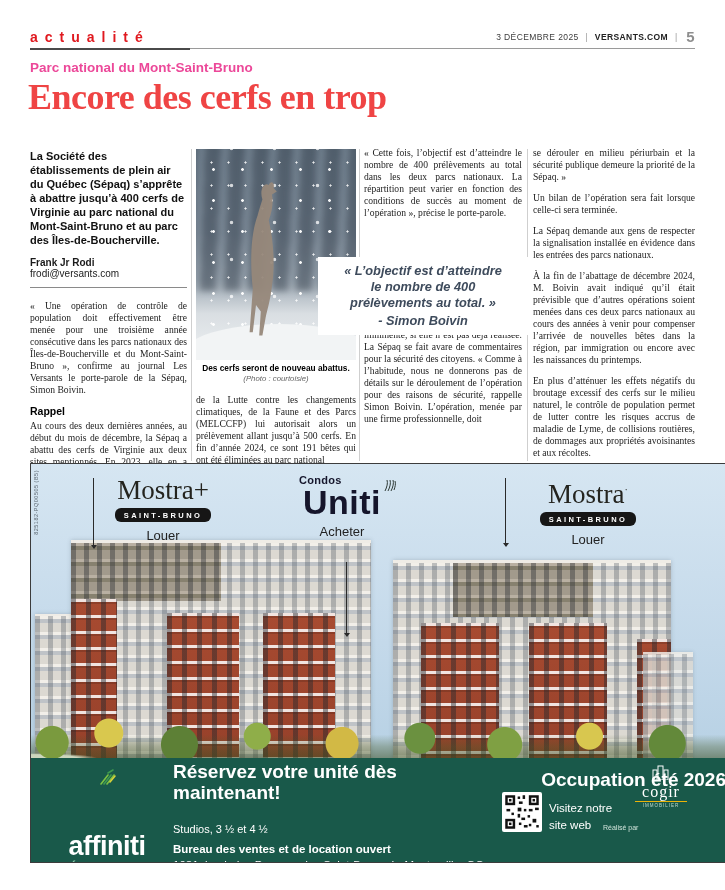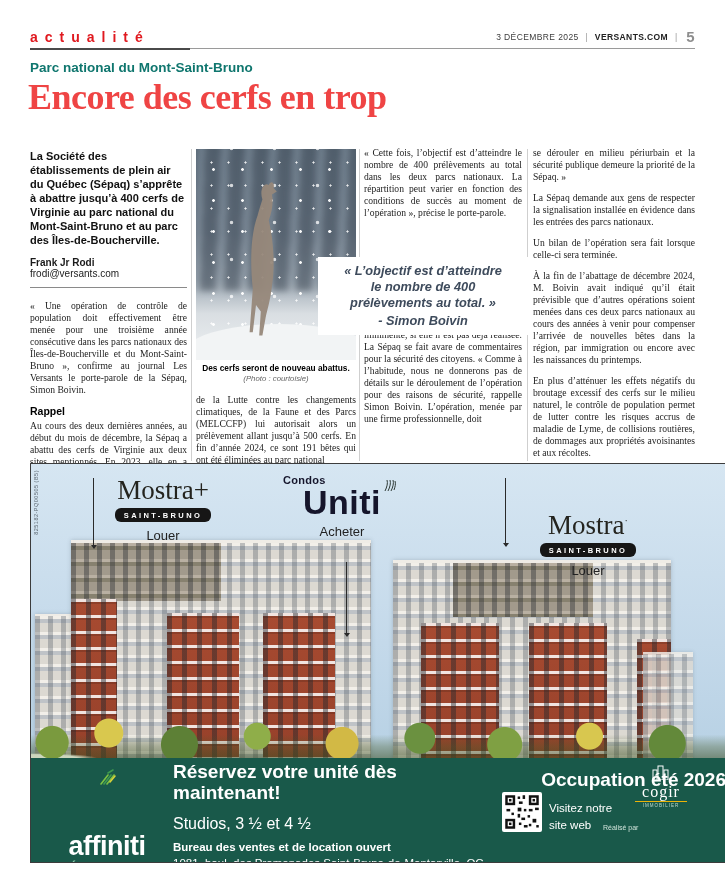--- a/index.html
+++ b/index.html
@@ -9,21 +9,21 @@
   
   .masthead{position:absolute;left:30px;top:28px;width:665px;height:20px;border-bottom:1px solid #9a9a9a;}
   .section-label{position:absolute;left:0;bottom:3px;color:#e0191f;font-weight:bold;font-size:14px;letter-spacing:7px;}
   .mast-rule-dark{position:absolute;left:0;bottom:-2px;width:160px;height:2.5px;background:#4a4a4a;}
   .mast-right{position:absolute;right:0;bottom:3px;font-size:8.5px;color:#3c3c3c;letter-spacing:.4px;}
   .mast-right .site{font-weight:bold;color:#222;}
   .mast-right .sep{color:#999;margin:0 4px;}
   .mast-right .pagenum{font-size:15px;font-weight:bold;color:#8e8e8e;vertical-align:-2px;margin-left:2px;}
 
   
-  .kicker{position:absolute;left:30px;top:60px;font-size:13.5px;font-weight:bold;color:#0f766e;}
+  .kicker{position:absolute;left:30px;top:60px;font-size:13.5px;font-weight:bold;color:#ec4899;}
   .headline{position:absolute;left:28px;top:76px;margin:0;font-family:"Liberation Serif",serif;
             font-weight:bold;font-size:36px;letter-spacing:-.5px;color:#ef4444;}
 
   
   .article{position:absolute;left:30px;top:147px;width:665px;height:318px;}
   .col{position:absolute;top:0;height:318px;overflow:hidden;}
   .c1{left:0;width:157px;}
   .c2{left:166px;width:160px;}
   .c3{left:334px;width:158px;}
   .c4{left:503px;width:162px;}
@@ -103,38 +103,38 @@
 
   
   .brand{position:absolute;text-align:center;color:#232321;}
   .wordmark{font-family:"Liberation Serif",serif;font-size:27px;line-height:28px;color:#24241f;}
   .wordmark sup{font-size:10px;}
   .badge{display:inline-block;background:#161616;color:#fff;font-size:7.5px;font-weight:bold;
          letter-spacing:2.4px;padding:3px 9px 2px 9px;margin-top:3px;border-radius:6px;}
   .action{font-size:13px;margin-top:6px;color:#222;}
   .bm-plus{left:66px;top:12px;width:132px;}
   .bm-uniti{left:238px;top:10px;width:146px;color:#15152b;}
-  .bm-uniti .condos{font-size:11px;font-weight:bold;text-align:left;margin-left:14px;letter-spacing:.3px;}
+  .bm-uniti .condos{font-size:11px;font-weight:bold;text-align:left;margin-left:30px;letter-spacing:.3px;}
   .bm-uniti .uniti-word{font-size:34px;font-weight:800;letter-spacing:.5px;line-height:32px;position:relative;display:inline-block;}
   .bm-uniti svg.sprout{position:absolute;right:-16px;top:-8px;}
-  .bm-right{left:482px;top:12px;width:150px;margin-top:31px;}
+  .bm-right{left:482px;top:12px;width:150px;}
   .vline{position:absolute;width:1px;background:#2a2a2a;}
   .vline::after{content:"";position:absolute;bottom:-4px;left:-2.5px;border:3px solid transparent;border-top:4px solid #2a2a2a;}
   .vl1{left:62px;top:14px;height:70px;}
   .vl2{left:315px;top:98px;height:74px;}
   .vl3{left:474px;top:14px;height:68px;}
 
   
   .banner{position:absolute;left:0;right:0;bottom:0;height:104px;background:#19594a;color:#fff;}
   .aff{position:absolute;left:14px;top:10px;width:124px;text-align:center;}
   .aff .word{font-size:27px;font-weight:bold;letter-spacing:-.5px;line-height:24px;margin-top:44px;}
   .aff .sub{font-size:12px;font-weight:bold;color:#8fcdad;letter-spacing:.8px;margin-top:3px;}
   .msg{position:absolute;left:142px;top:3px;width:334px;}
   .msg .h{font-size:19px;font-weight:bold;line-height:21px;}
-  .msg .units{font-size:16px;margin-top:12px;}
+  .msg .units{font-size:11px;margin-top:20px;}
   .msg .office{font-size:11.5px;font-weight:bold;margin-top:8px;}
   .msg .addr{font-size:11.5px;margin-top:4px;}
   .msg .web{font-size:11.5px;margin-top:4px;}
   .occ{position:absolute;right:12px;top:11px;font-size:19px;font-weight:bold;}
   .qr{position:absolute;left:471px;top:34px;width:40px;height:40px;background:#fff;border-radius:2px;padding:2px;box-sizing:border-box;}
   .visit{position:absolute;left:518px;top:42px;font-size:11.5px;line-height:17px;}
   .realise{position:absolute;left:572px;top:66px;font-size:7px;color:#cfe3da;}
   .cogir{position:absolute;left:604px;top:6px;width:52px;text-align:center;}
   .cogir .word{font-family:"Liberation Serif",serif;font-size:16px;letter-spacing:1px;line-height:16px;border-bottom:1px solid #eab308;padding-bottom:1px;}
   .cogir .sub{font-size:4.5px;letter-spacing:1px;color:#bcd8cc;margin-top:1px;}
@@ -193,22 +193,22 @@
       <p class="body">« Cette fois, l’objectif est d’atteindre le nombre de 400 prélèvements au total dans les deux parcs nationaux. La répartition peut varier en fonction des conditions de succès au moment de l’opération », précise le porte-parole.</p>
       <div class="spacer-q"></div>
       <h3 class="subhead">Sécurité</h3>
       <p class="body">L’opération de 2025 serait donc imminente, si elle n’est pas déjà réalisée. La Sépaq se fait avare de commentaires pour la sécurité des citoyens. « Comme à l’habitude, nous ne donnerons pas de détails sur le déroulement de l’opération pour des raisons de sécurité, rappelle Simon Boivin. L’opération, menée par une firme professionnelle, doit</p>
     </div>
 
     <div class="colrule r3"></div>
 
     <div class="col c4">
       <p class="body">se dérouler en milieu périurbain et la sécurité publique demeure la priorité de la Sépaq. »</p>
+      <p class="body">Un bilan de l’opération sera fait lorsque celle-ci sera terminée.</p>
       <p class="body">La Sépaq demande aux gens de respecter la signalisation installée en évidence dans les entrées des parcs nationaux.</p>
-      <p class="body">Un bilan de l’opération sera fait lorsque celle-ci sera terminée.</p>
       <p class="body">À la fin de l’abattage de décembre 2024, M. Boivin avait indiqué qu’il était prévisible que d’autres opérations soient menées dans ces deux parcs nationaux au cours des années à venir pour compenser l’arrivée de nouvelles bêtes dans la région, par immigration ou encore avec les naissances du printemps.</p>
       <p class="body">En plus d’atténuer les effets négatifs du broutage excessif des cerfs sur le milieu naturel, le contrôle de population permet de lutter contre les risques accrus de maladie de Lyme, de collisions routières, de dommages aux propriétés avoisinantes et aux récoltes.</p>
     </div>
 
     <div class="pullquote">
       <div>« L’objectif est d’atteindre le nombre de 400 prélèvements au total. »</div>
       <div class="attrib">- Simon Boivin</div>
     </div>
   </div>
 

